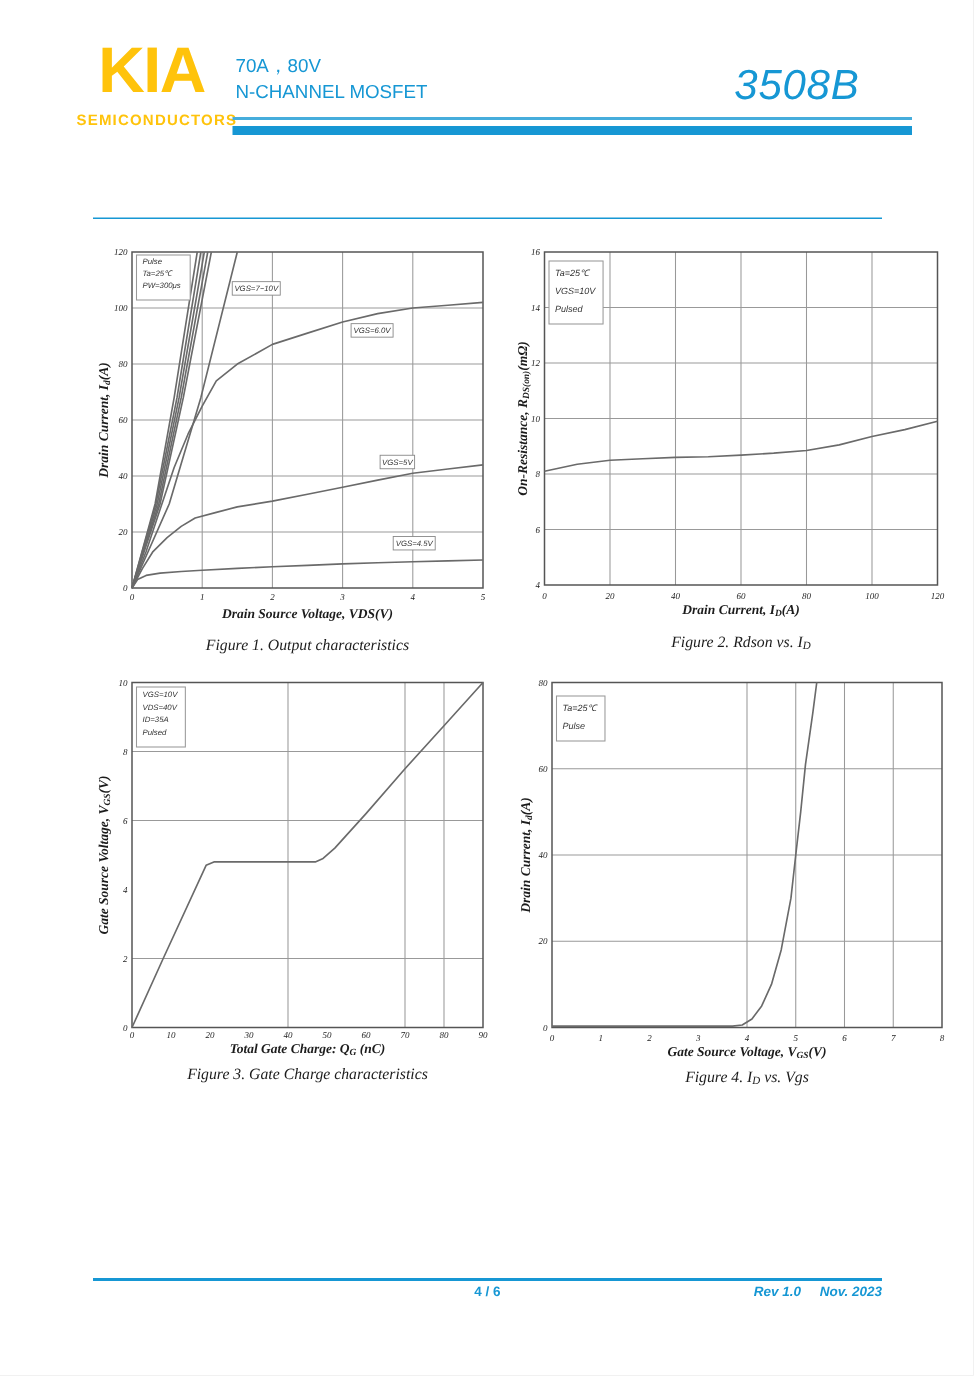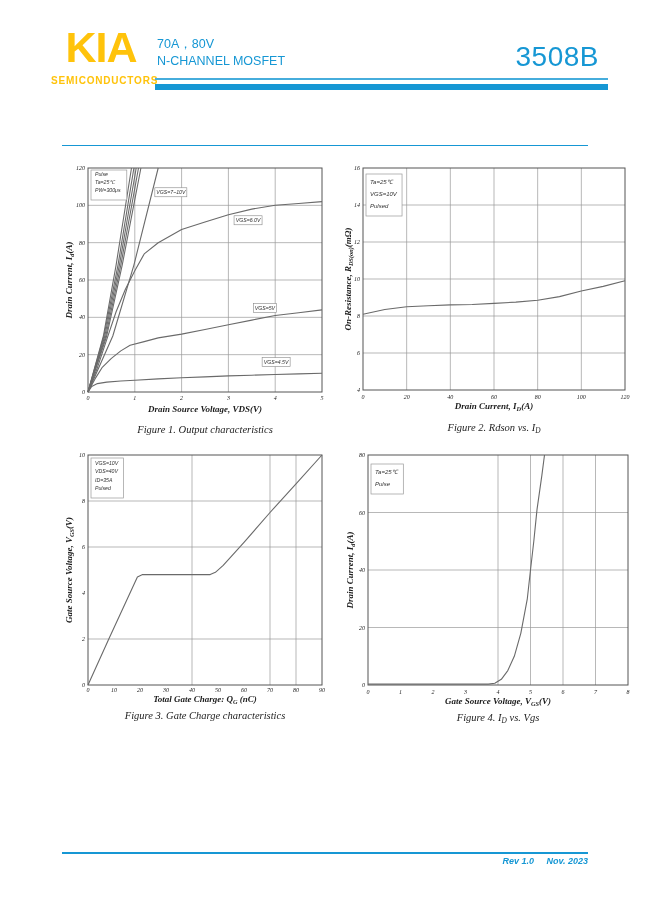--- a/index.html
+++ b/index.html
@@ -3,21 +3,21 @@
 <meta charset="utf-8">
 <style>
   html,body{margin:0;padding:0;background:#e8e8e8;}
   .page{position:relative;width:649px;height:917px;background:#ffffff;margin:0 auto;
         font-family:"Liberation Sans",sans-serif;overflow:hidden;}
   
   .brand{position:absolute;left:51px;top:24px;width:100px;text-align:center;}
   .brand-name{font-size:43px;font-weight:bold;color:#FFC30B;letter-spacing:-1px;line-height:46px;}
   .brand-sub{font-size:10px;font-weight:bold;color:#FFC30B;letter-spacing:.8px;margin-top:5px;text-align:left;}
   .subtitle{position:absolute;left:157px;top:36px;color:#1697D4;font-weight:normal;font-size:12.5px;line-height:17px;}
-  .part-number{position:absolute;right:50px;top:41px;color:#1697D4;font-size:28px;letter-spacing:.5px;}
+  .part-number{position:absolute;right:76px;top:41px;color:#1697D4;font-size:28px;letter-spacing:.5px;font-style:italic;}
   .rule-thin{position:absolute;left:155px;top:78px;width:453px;height:1.5px;background:#46ADDC;}
   .rule-thick{position:absolute;left:155px;top:84px;width:453px;height:6px;background:#1697D4;}
   
   .section-title{position:absolute;left:62px;top:123px;font-size:14px;color:#1697D4;}
   .section-rule{position:absolute;left:62px;top:145px;width:526px;height:1px;background:#1697D4;}
   
   .chart{position:absolute;font-style:italic;}
   #chart0{left:60px;top:160px;}
   #chart1{left:345px;top:160px;}
   #chart2{left:60px;top:447px;}
@@ -192,18 +192,19 @@
         <text x="20" y="182.5" text-anchor="end" font-size="6" fill="#1c1c1c" font-family="&quot;Liberation Serif&quot;,serif"><tspan>20</tspan></text>
         <text x="20" y="125" text-anchor="end" font-size="6" fill="#1c1c1c" font-family="&quot;Liberation Serif&quot;,serif"><tspan>40</tspan></text>
         <text x="20" y="67.5" text-anchor="end" font-size="6" fill="#1c1c1c" font-family="&quot;Liberation Serif&quot;,serif"><tspan>60</tspan></text>
         <text x="20" y="10" text-anchor="end" font-size="6" fill="#1c1c1c" font-family="&quot;Liberation Serif&quot;,serif"><tspan>80</tspan></text>
         <text x="153" y="257" text-anchor="middle" font-size="9" fill="#1c1c1c" font-family="&quot;Liberation Serif&quot;,serif" font-weight="bold"><tspan>Gate Source Voltage, V</tspan><tspan dy="1.6" font-size="70%">GS</tspan><tspan dy="-1.6">(V)</tspan></text>
         <text x="0" y="0" text-anchor="middle" font-size="9" fill="#1c1c1c" font-family="&quot;Liberation Serif&quot;,serif" font-weight="bold" transform="translate(8,123) rotate(-90)"><tspan>Drain Current, I</tspan><tspan dy="1.6" font-size="70%">d</tspan><tspan dy="-1.6">(A)</tspan></text>
         <text x="153" y="274" text-anchor="middle" font-size="10.5" fill="#1c1c1c" font-family="&quot;Liberation Serif&quot;,serif"><tspan>Figure 4. I</tspan><tspan dy="1.6" font-size="70%">D</tspan><tspan dy="-1.6"> vs. Vgs</tspan></text>
       </svg></div>
 
   <div class="footer-rule"></div>
+  <div class="footer-page">4 / 6</div>
   <div class="footer-right">
     <span>Rev 1.0</span>
     <span>Nov. 2023</span>
   </div>
 
 </div>
 
 </body></html>

